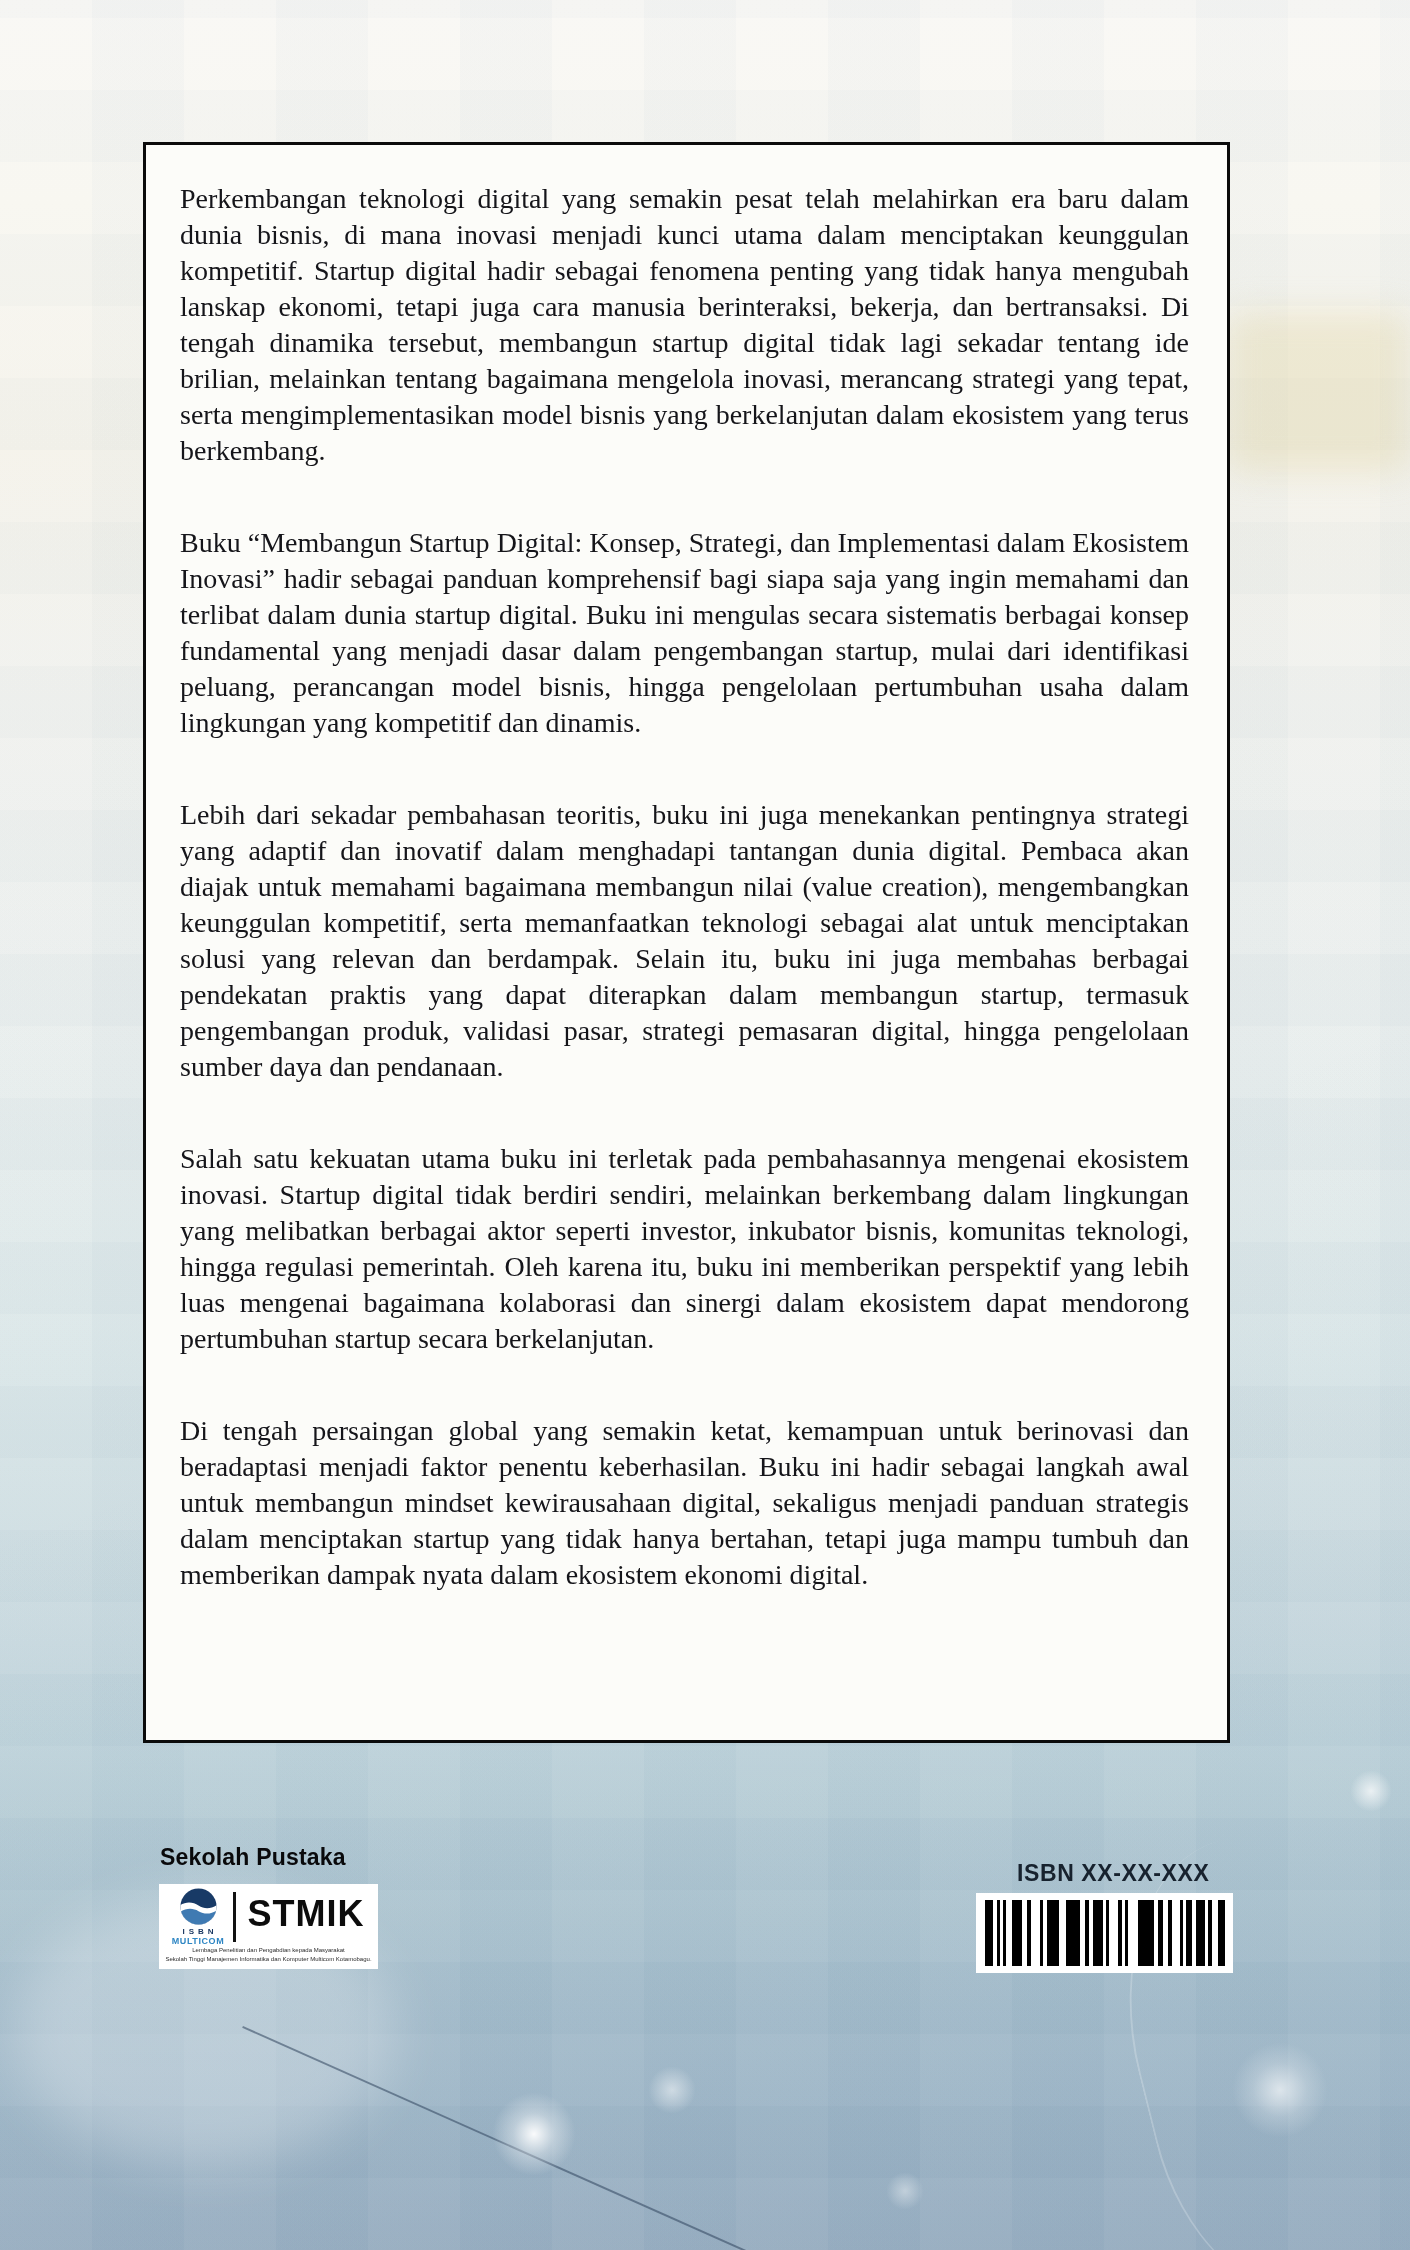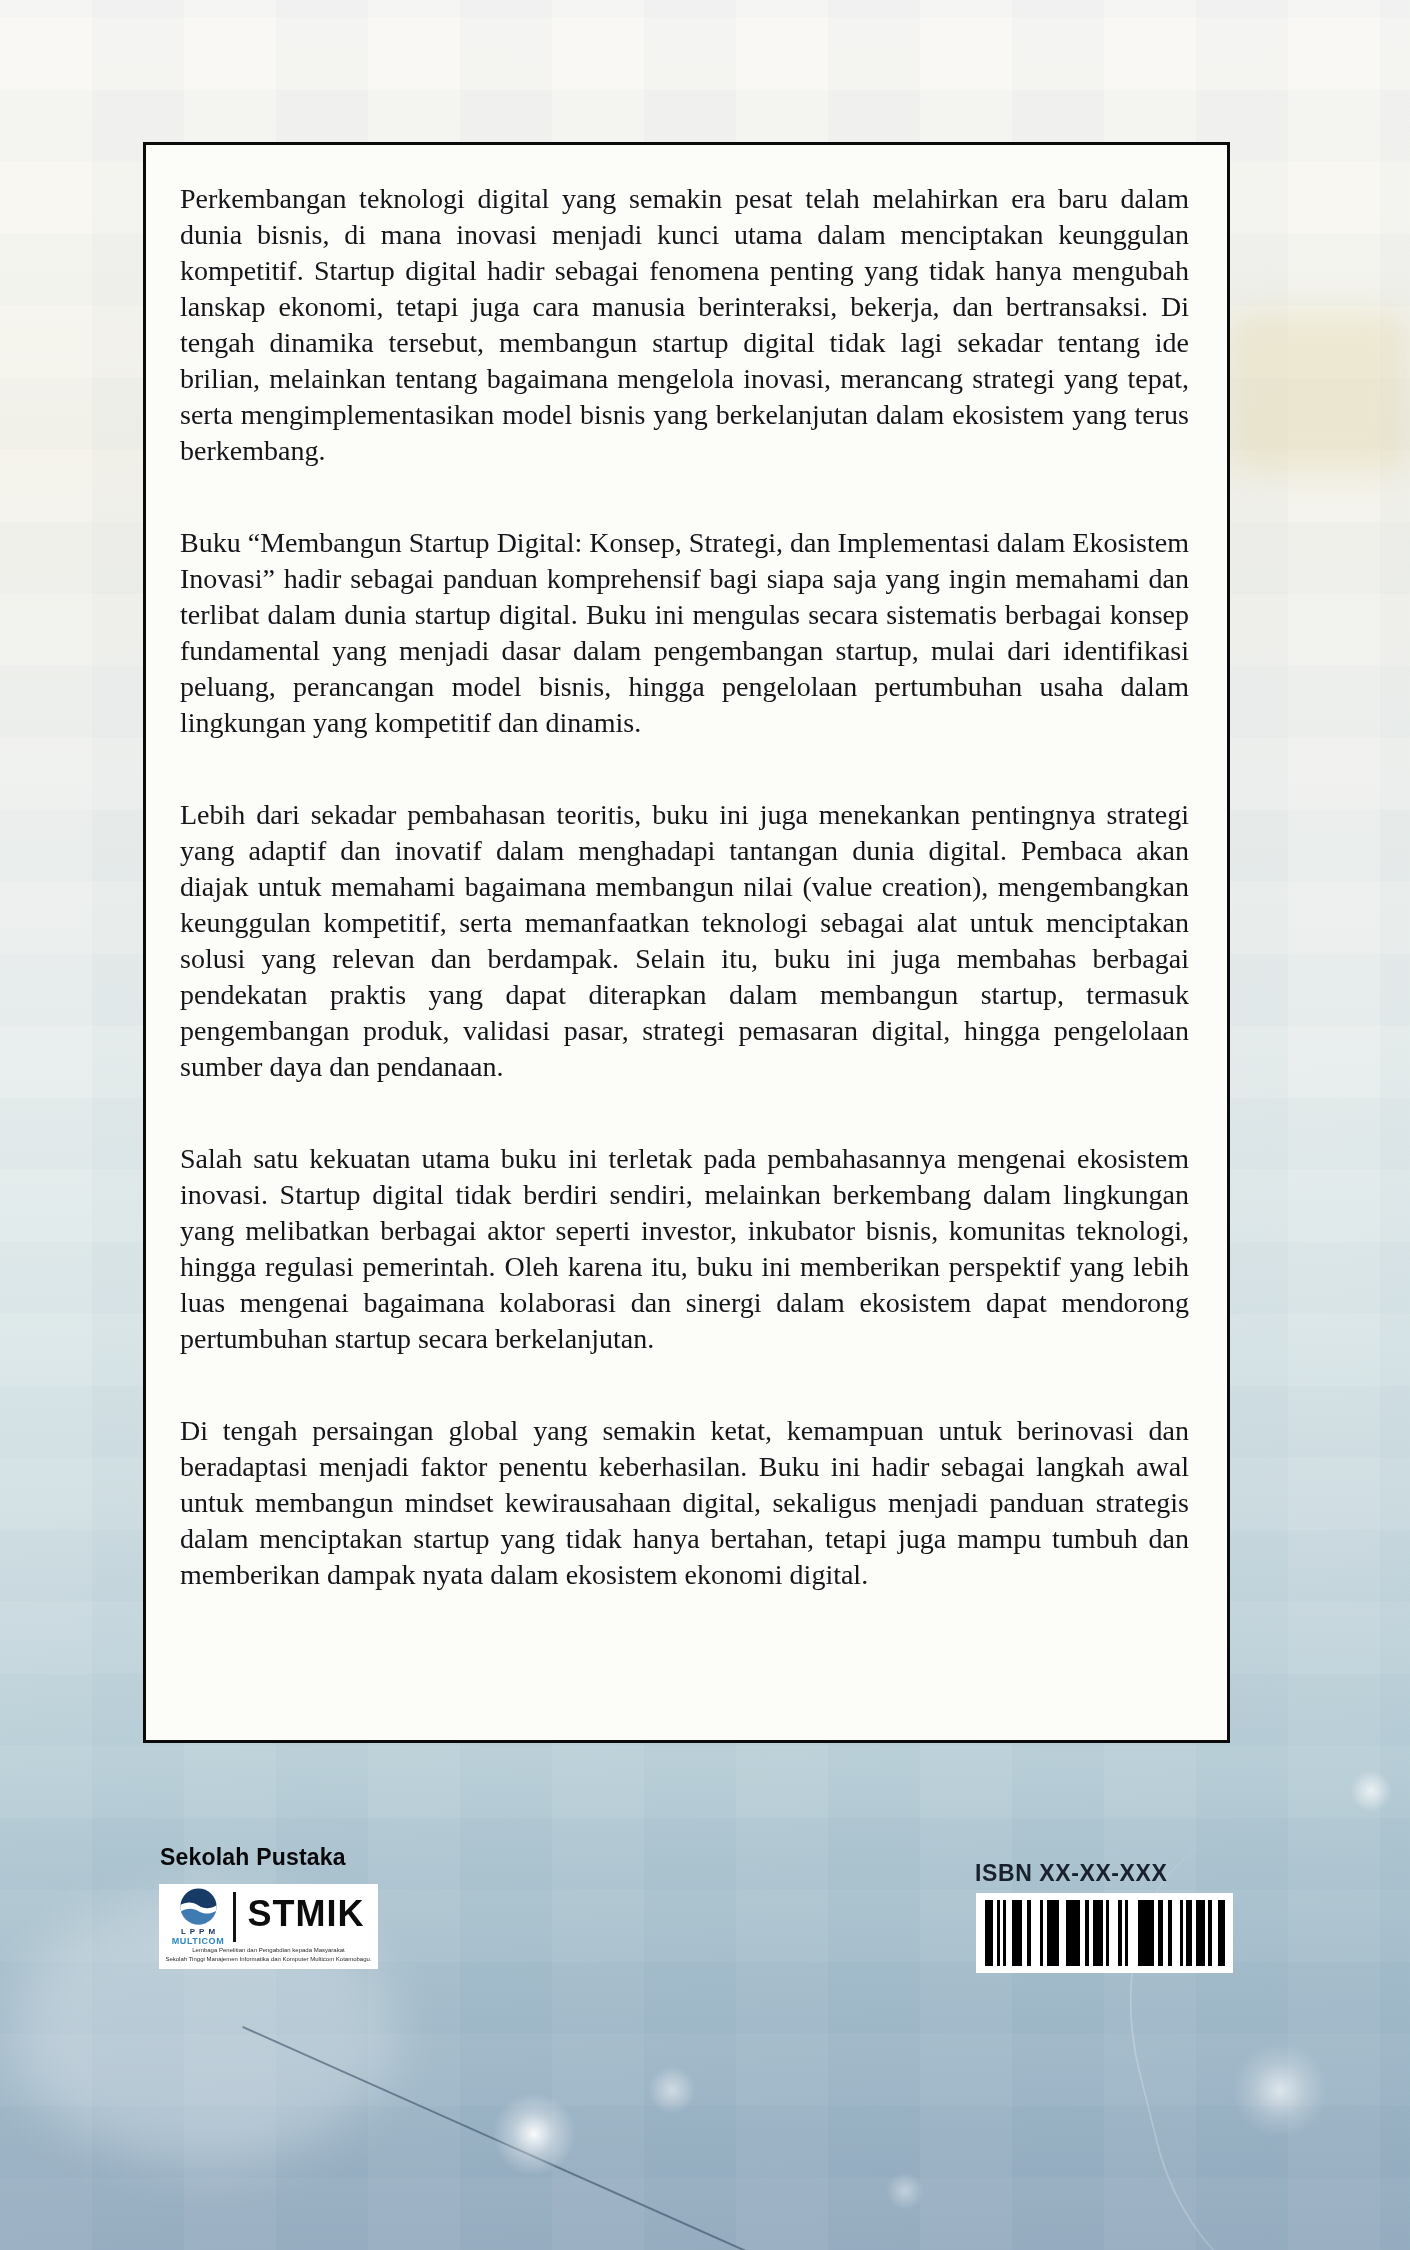--- a/index.html
+++ b/index.html
@@ -114,21 +114,21 @@
     position: absolute; z-index: 2;
     left: 159px; top: 1972px;
     font: 700 23px/28px "DejaVu Sans", sans-serif;
     color: #15181d;
     letter-spacing: 0.2px;
   }
 
   
   .isbn-label {
     position: absolute; z-index: 2;
-    left: 975px; top: 1860px;
+    left: 1017px; top: 1860px;
     font: 700 23px/26px "Liberation Sans", sans-serif;
     color: #17222e;
     letter-spacing: 0.6px;
   }
   .barcode {
     position: absolute; z-index: 2;
     left: 976px; top: 1893px; width: 257px; height: 80px;
     box-sizing: border-box;
     background: #ffffff;
     padding: 7px 8px 7px 9px;
@@ -170,21 +170,21 @@
             <clipPath id="logoClip">
               <circle cx="20" cy="20" r="19.5"></circle>
             </clipPath>
           </defs>
         <g clip-path="url(#logoClip)">
           <rect width="40" height="40" fill="#183a66"></rect>
           <path d="M-2,20 C6,14 14,15 20,19 C27,23.5 34,23 42,17 L42,40 L-2,40 Z" fill="#ffffff"></path>
           <path d="M-2,27.5 C6,21 14,21.5 20,25 C27,29 34,28.5 42,23 L42,40 L-2,40 Z" fill="#3f7ab2"></path>
         </g>
       </svg>
-      <div class="logo-stmik">LPPM</div>
+      <div class="logo-stmik">ISBN</div>
       <div class="logo-multicom">MULTICOM</div>
     </div>
     <div class="logo-divider"></div>
     <div class="logo-lppm">STMIK</div>
     <div class="logo-caption c1">Lembaga Penelitian dan Pengabdian kepada Masyarakat</div>
     <div class="logo-caption c2">Sekolah Tinggi Manajemen Informatika dan Komputer Multicom Kotamobagu.</div>
   </div>
 
 
   <div class="isbn-label">ISBN XX-XX-XXX</div>

